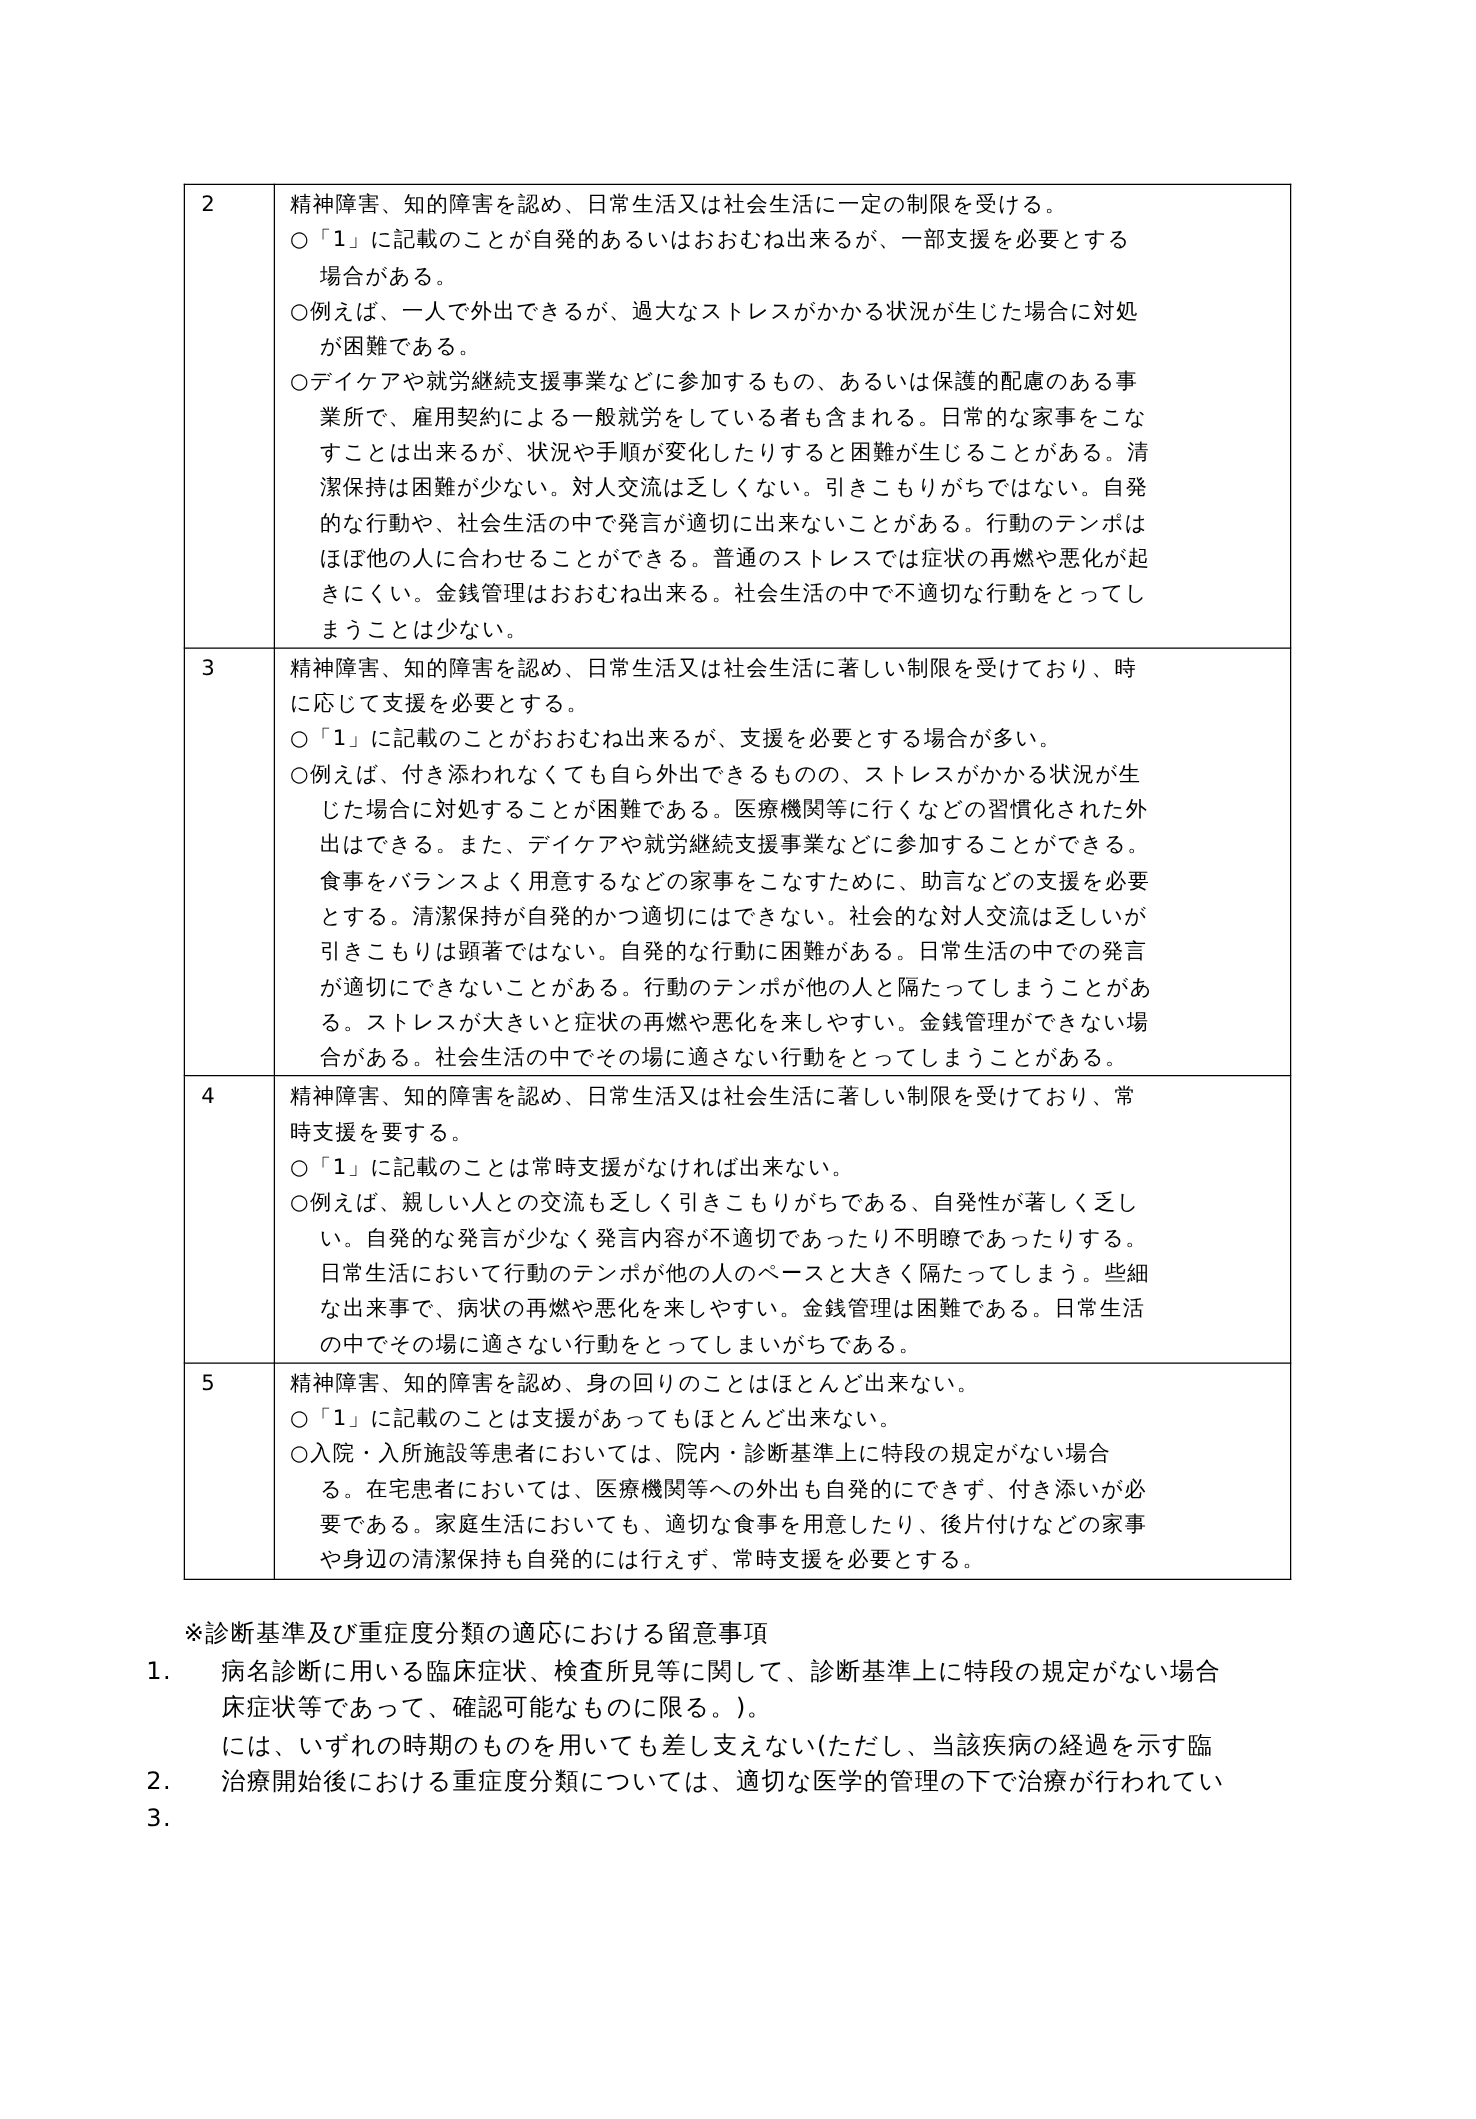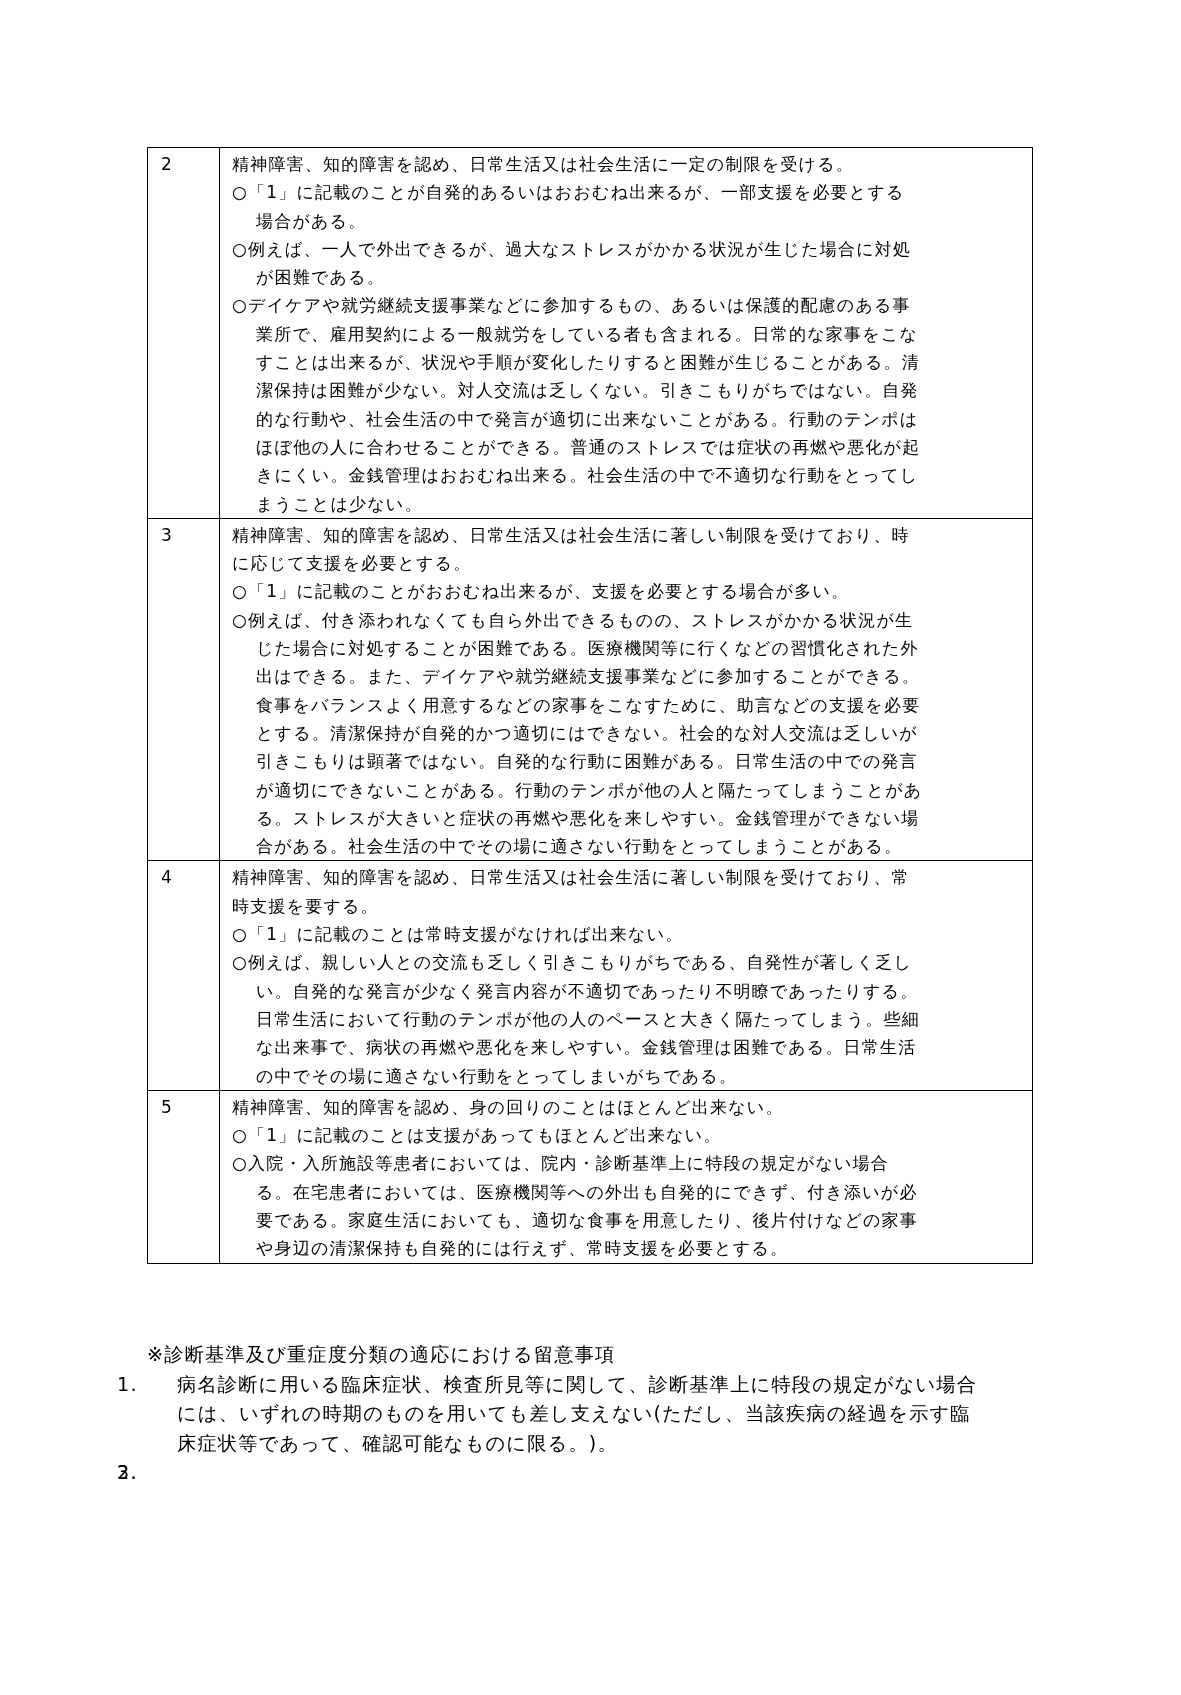--- a/index.html
+++ b/index.html
@@ -18,21 +18,21 @@
   .grade-table td.num {
     width: 58px; text-align: left; padding-left: 13px;
     font-size: 17px; line-height: 28.3px; padding-top: 2px;
   }
   .grade-table td.desc { padding: 2px 4px 0 12px; }
   .line {
     font-size: 17px; line-height: 28.3px; white-space: nowrap;
     letter-spacing: 1.2px;
   }
   .line.indent { padding-left: 24px; }
-  .notes { position: absolute; left: 147px; top: 1292px; width: 900px; margin-top: 48px; }
+  .notes { position: absolute; left: 147px; top: 1292px; width: 900px; }
   .notes .line { font-size: 19.2px; line-height: 29.6px; }
   .notes .item-line { padding-left: 30px; }
   .notes .item-first { position: relative; }
   .notes .item-first .num {
     position: absolute; left: -30px; top: 0;
   }
 </style>
 </head>
 <body>
 
@@ -101,27 +101,28 @@
 </table>
 
 <div class="notes">
   <div class="line">※診断基準及び重症度分類の適応における留意事項</div>
 
   <div>
     <div class="line item-line item-first">
       <span class="num">1.</span>
       <span>病名診断に用いる臨床症状、検査所見等に関して、診断基準上に特段の規定がない場合</span>
     </div>
+    <div class="line item-line">床症状等であって、確認可能なものに限る。)。</div>
     <div class="line item-line">には、いずれの時期のものを用いても差し支えない(ただし、当該疾病の経過を示す臨</div>
-    <div class="line item-line">床症状等であって、確認可能なものに限る。)。</div>
   </div>
 
   <div>
     <div class="line item-line item-first">
       <span class="num">2.</span>
+      <span>治療開始後における重症度分類については、適切な医学的管理の下で治療が行われてい</span>
     </div>
   </div>
 
   <div>
     <div class="line item-line item-first">
       <span class="num">3.</span>
     </div>
   </div>
 </div>
 

